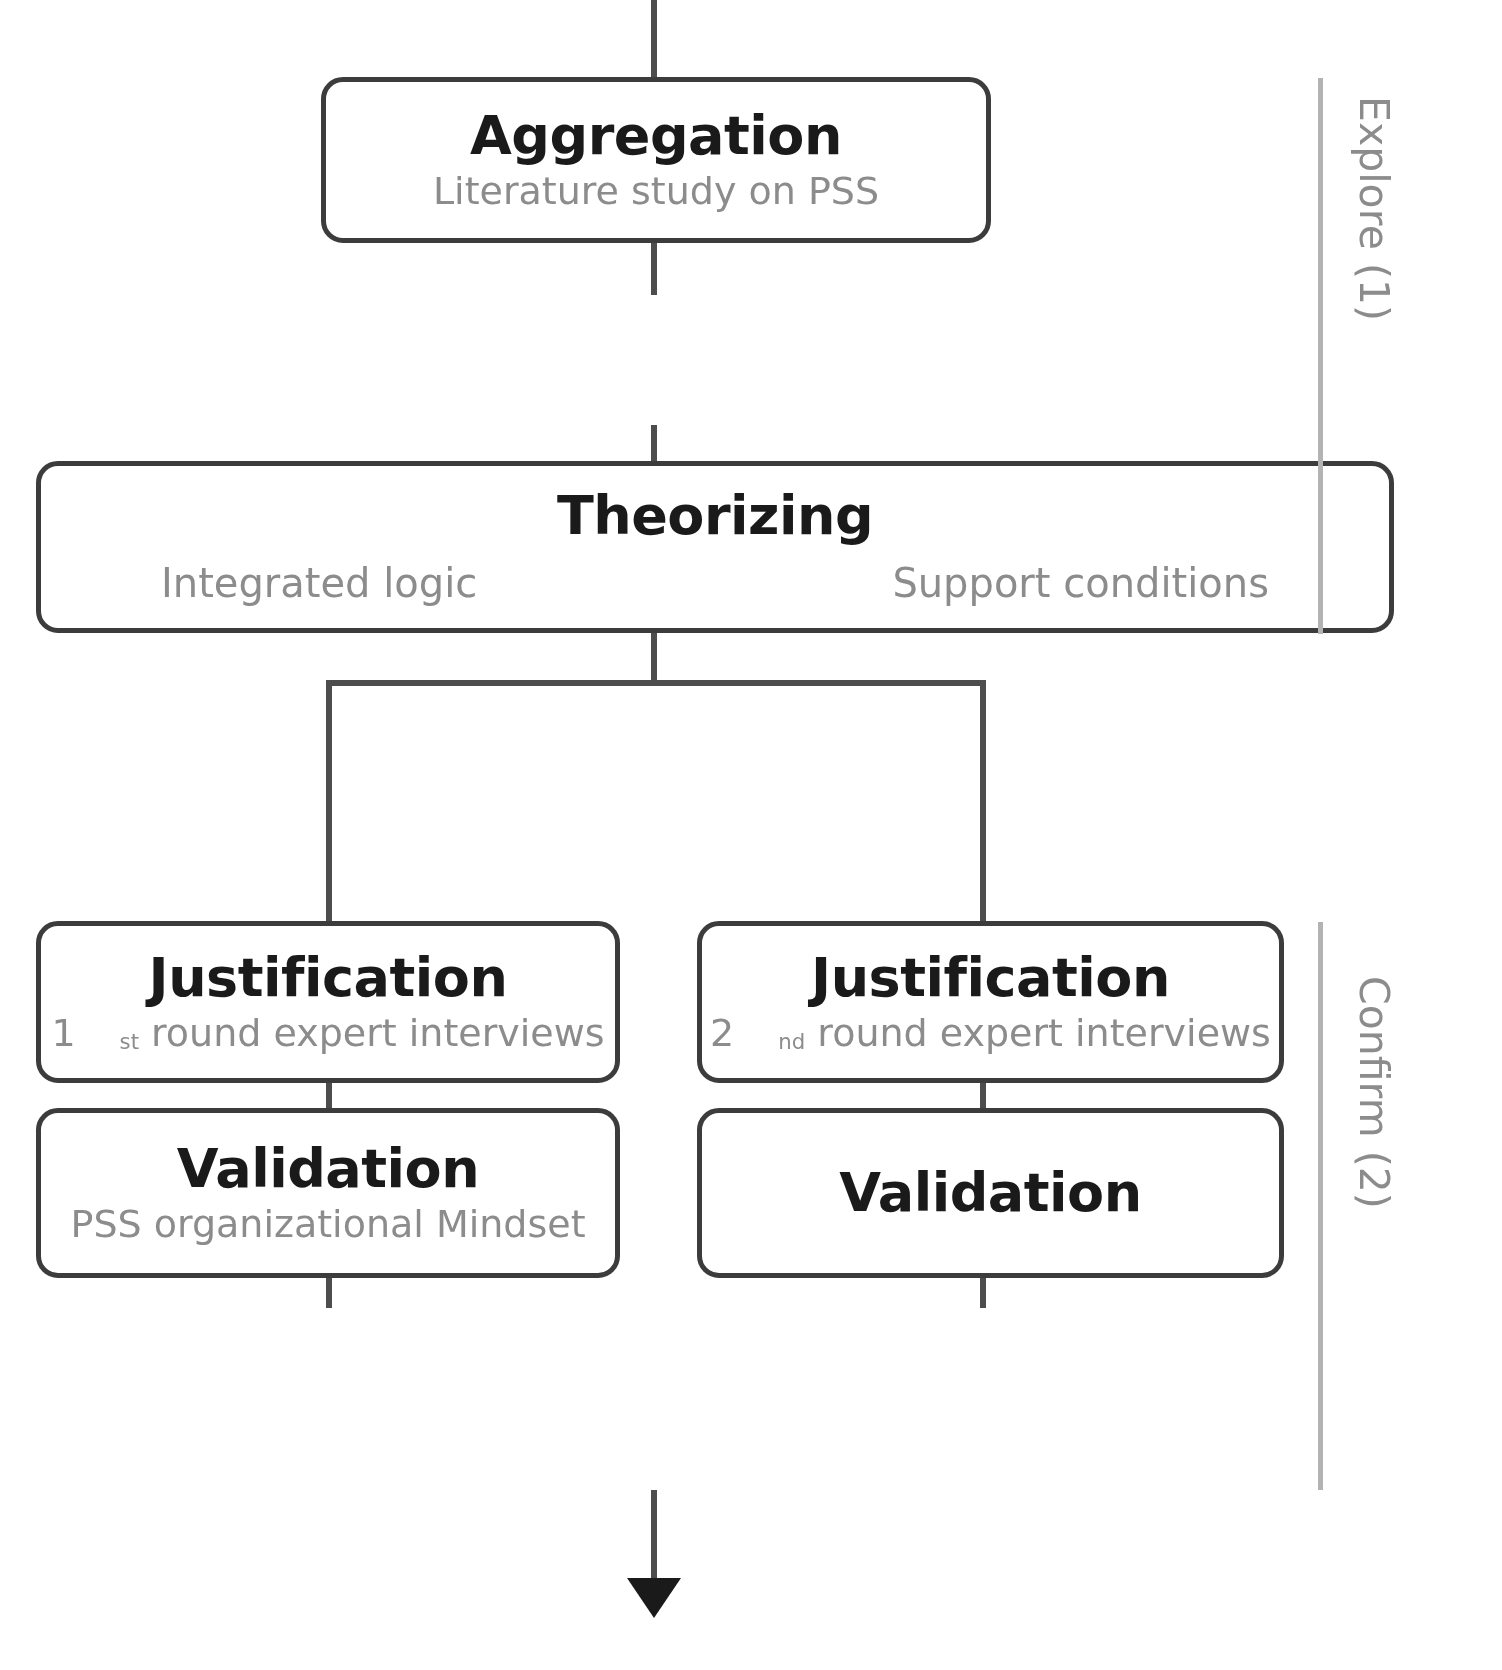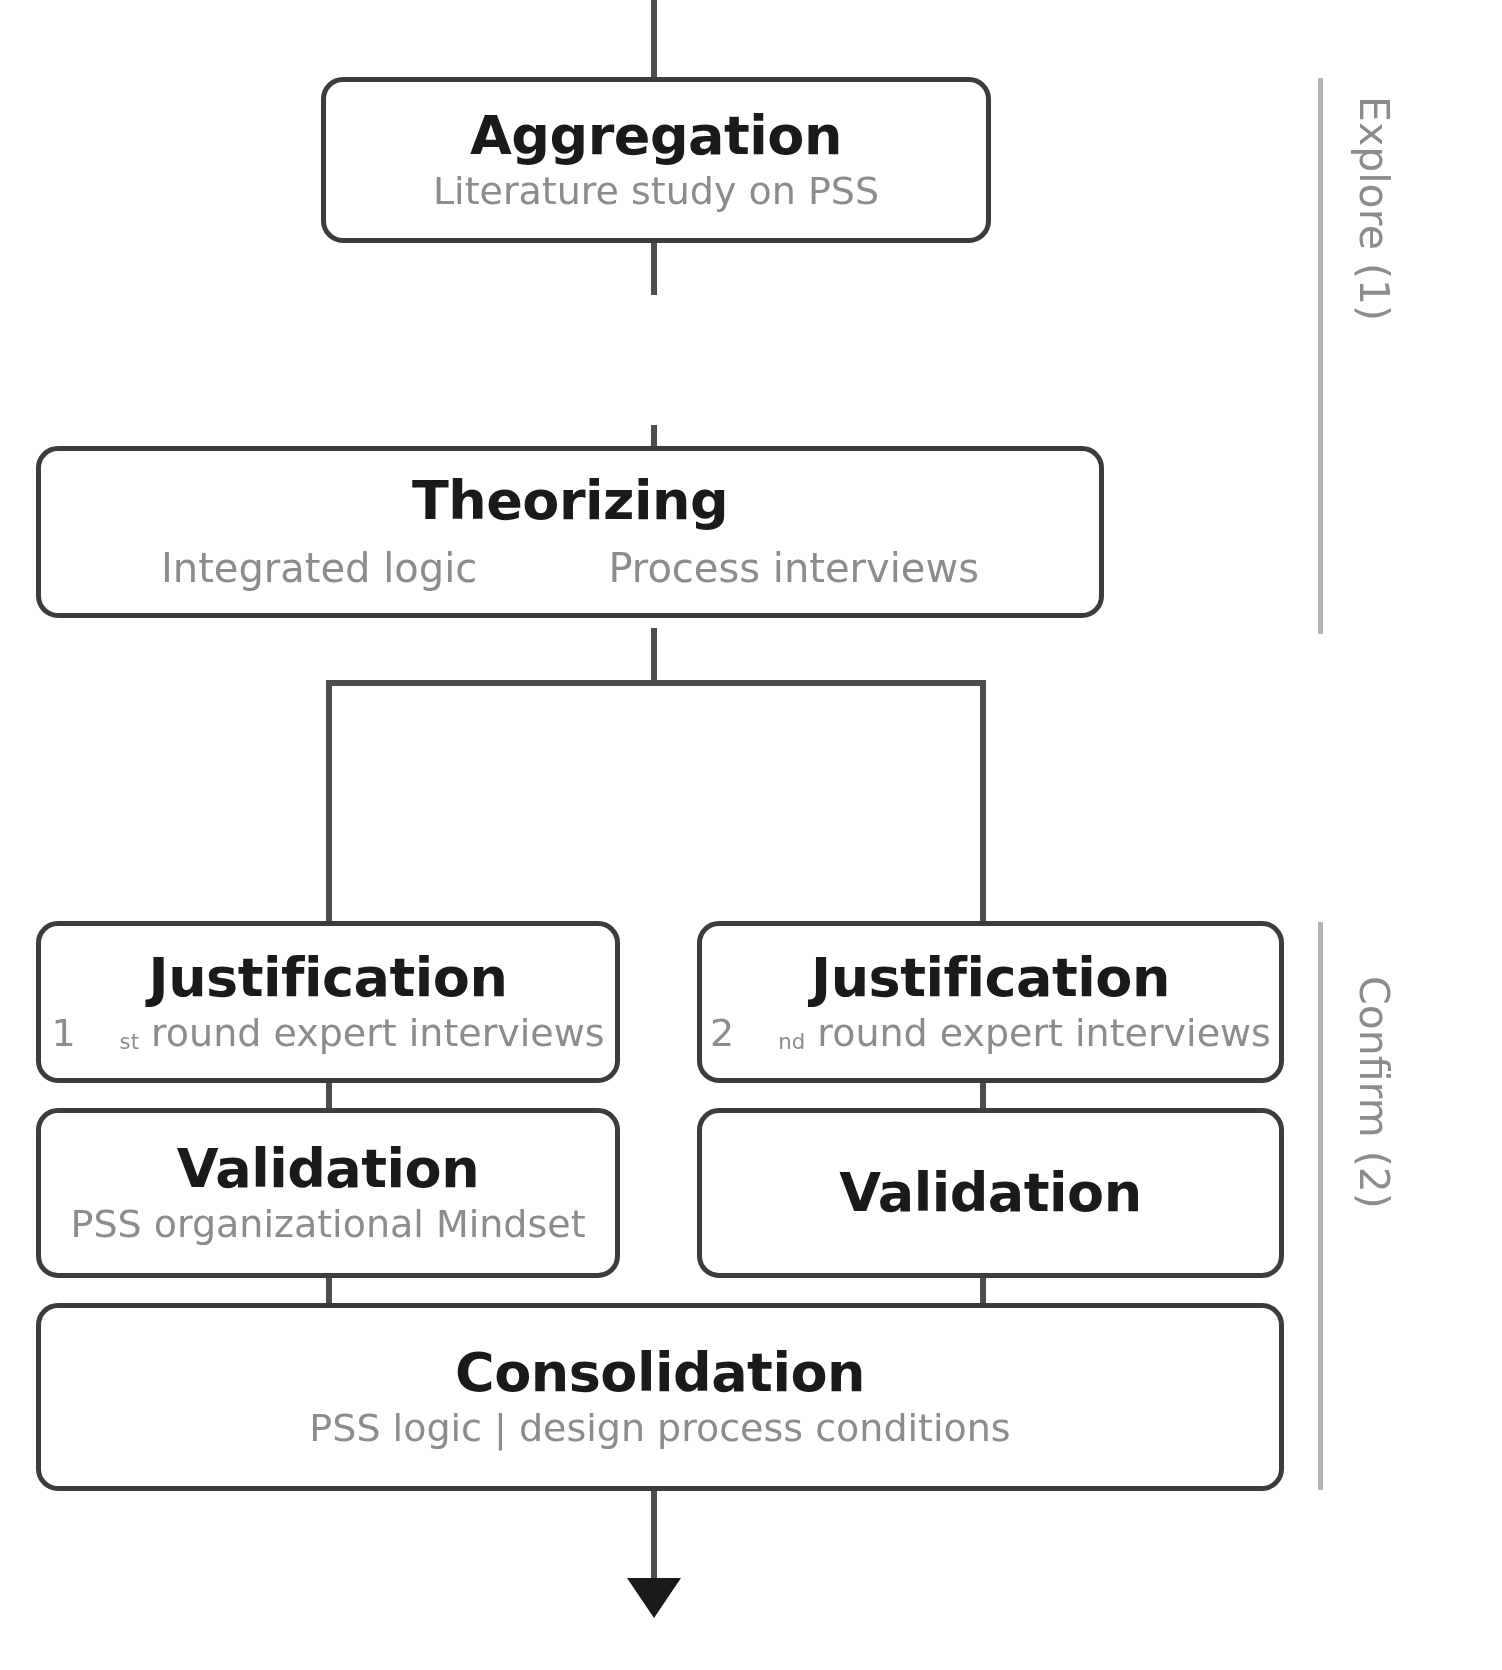--- a/index.html
+++ b/index.html
@@ -127,25 +127,25 @@
 
   <div class="conn conn-v" style="left:651px; top:1490px; height:90px;"></div>
   <div class="arrowhead" style="left:627px; top:1578px;"></div>
 
   <div class="node" style="left:321px; top:77px; width:670px; height:166px;">
     <div class="title">Aggregation</div>
     <div class="subtitle">Literature study on PSS</div>
   </div>
 
 
-  <div class="node" style="left:36px; top:446px; width:1068px; height:172px;">
+  <div class="node" style="left:36px; top:461px; width:1358px; height:172px;">
     <div class="title">Theorizing</div>
     <div class="split-row">
       <span>Integrated logic</span>
-      <span>Process interviews</span>
+      <span>Support conditions</span>
     </div>
   </div>
 
   <div class="node" style="left:36px; top:921px; width:584px; height:162px;">
     <div class="title">Justification</div>
     <div class="subtitle"><span>1</span><sub>st</sub><span> round expert interviews</span></div>
   </div>
 
   <div class="node" style="left:697px; top:921px; width:587px; height:162px;">
     <div class="title">Justification</div>
@@ -154,24 +154,20 @@
 
   <div class="node" style="left:36px; top:1108px; width:584px; height:170px;">
     <div class="title">Validation</div>
     <div class="subtitle">PSS organizational Mindset</div>
   </div>
 
   <div class="node" style="left:697px; top:1108px; width:587px; height:170px;">
     <div class="title">Validation</div>
   </div>
 
-  <div class="node" style="left:36px; top:1303px; width:1248px; height:188px;">
-    <div class="title">Consolidation</div>
-    <div class="subtitle">PSS logic | design process conditions</div>
-  </div>
 
   <div class="rail" style="left:1318px; top:78px; height:556px;"></div>
   <div class="rail-label" style="left:1398px; top:96px;">Explore (1)</div>
 
   <div class="rail" style="left:1318px; top:922px; height:568px;"></div>
   <div class="rail-label" style="left:1398px; top:976px;">Confirm (2)</div>
 
 </div>
 
 </body></html>

